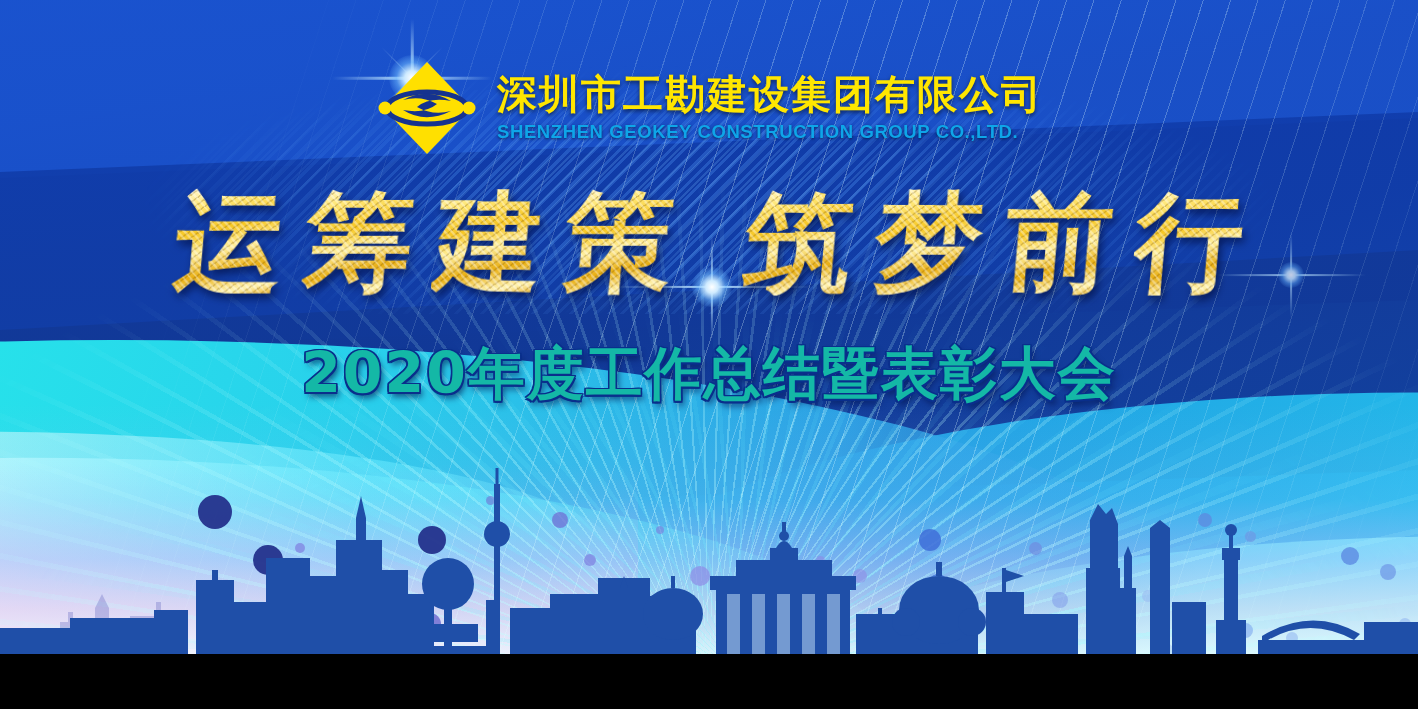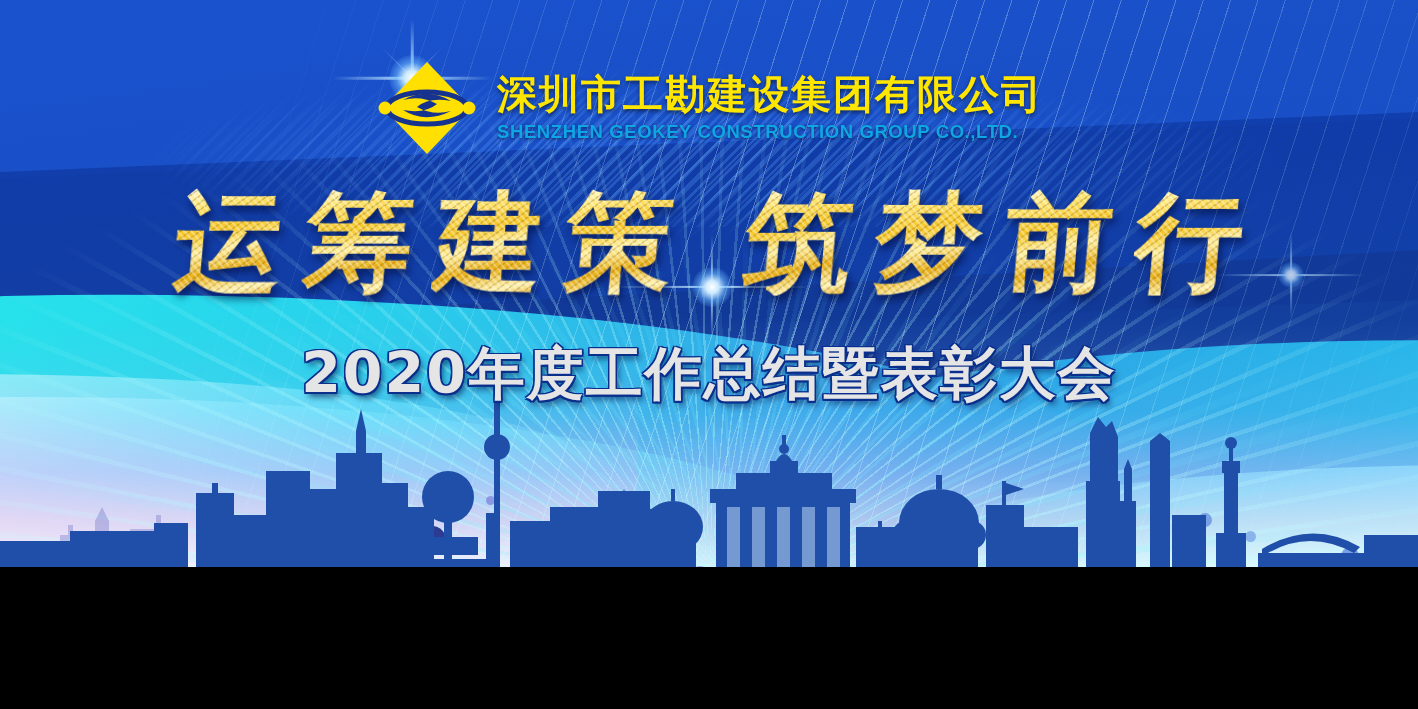--- a/index.html
+++ b/index.html
@@ -1,21 +1,21 @@
 <!DOCTYPE html>
 <html><head>
 <meta charset="utf-8">
 <title>Banner</title>
 <style>
   html,body{margin:0;padding:0;background:#000;}
   body{font-family:"Liberation Sans","DejaVu Sans",sans-serif;}
 
   #stage{
     position:relative;
-    width:1418px;height:567px;
+    width:1418px;height:654px;
     overflow:hidden;
     background:#0b2f9a;
   }
 
   
   .layer{position:absolute;inset:0;pointer-events:none;}
 
   
   .bg-base{
     background:
@@ -218,21 +218,21 @@
   }
 
   
   .subtitle{
     position:absolute;left:0;right:0;top:336px;
     text-align:center;z-index:28;
   }
   .subtitle span{
     font-family:"DejaVu Sans","Liberation Sans",sans-serif;
     font-size:57px;font-weight:700;letter-spacing:2px;
-    color:#e5e5e5;
+    color:#14b8a6;
     text-shadow:
       -1.5px 0 0 #0a2f8c, 1.5px 0 0 #0a2f8c, 0 -1.5px 0 #0a2f8c, 0 1.5px 0 #0a2f8c,
       -1.5px -1.5px 0 #0a2f8c, 1.5px -1.5px 0 #0a2f8c, -1.5px 1.5px 0 #0a2f8c, 1.5px 1.5px 0 #0a2f8c,
       3px 5px 6px rgba(0,15,70,.6);
     white-space:nowrap;
   }
 </style>
 </head>
 <body>
 

